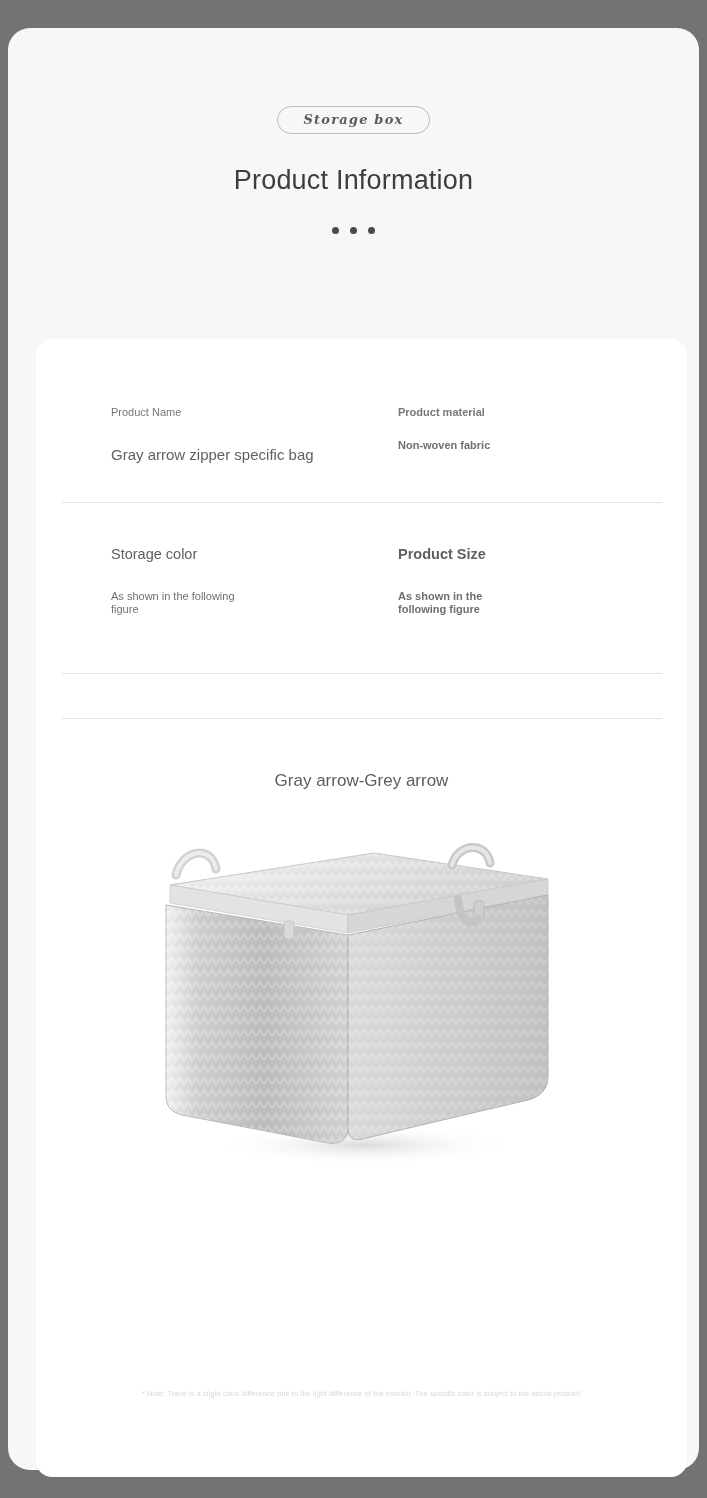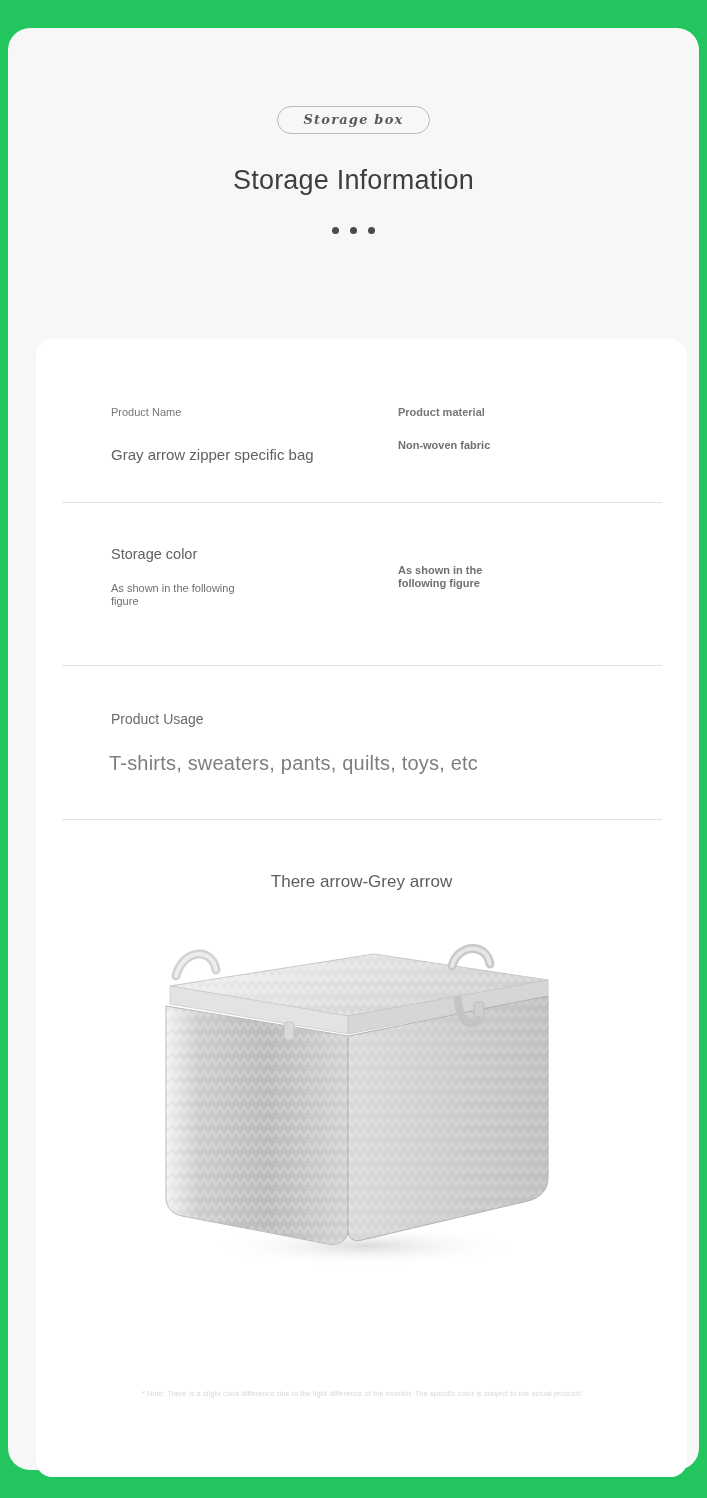--- a/index.html
+++ b/index.html
@@ -11,21 +11,21 @@
     width: 707px;
     min-height: 1498px;
     font-family: "Liberation Sans", sans-serif;
     -webkit-font-smoothing: antialiased;
   }
 
   .page {
     position: relative;
     width: 707px;
     height: 1498px;
-    background: #22c55e;
+    background: #737373;
     overflow: hidden;
   }
 
   
   .outer-card {
     position: absolute;
     left: 8px;
     top: 28px;
     width: 691px;
     height: 1442px;
@@ -129,21 +129,21 @@
     line-height: 20px;
   }
   .val-small {
     margin-top: 18px;
     font-size: 11px;
     color: #707070;
     line-height: 12.5px;
     max-width: 130px;
   }
   .val-small-2 {
-    margin-top: 19px;
+    margin-top: 27px;
     font-size: 11px;
     color: #707070;
     line-height: 12.5px;
     max-width: 135px;
   }
 
   .divider {
     height: 1px;
     background: #e2e2e2;
     margin: 0 auto;
@@ -202,21 +202,21 @@
 <body>
 
 <div class="page">
 
   <div class="outer-card">
 
     <div class="header">
       <div class="badge-wrap">
         <span class="badge">Storage box</span>
       </div>
-      <div class="title">Storage Information</div>
+      <div class="title">Product Information</div>
       <div class="dots">
         <span class="dot"></span>
         <span class="dot"></span>
         <span class="dot"></span>
       </div>
     </div>
 
     <div class="inner-card">
       <div class="spec-table">
 
@@ -232,34 +232,31 @@
         </div>
 
         <div class="divider d1"></div>
 
         <div class="spec-row row2">
           <div class="spec-cell cell-left">
             <div class="lbl strong">Storage color</div>
             <div class="val-small-2">As shown in the following figure</div>
           </div>
           <div class="spec-cell cell-right">
+            <div class="lbl strong">Product Size</div>
             <div class="val-small-2">As shown in the following figure</div>
           </div>
         </div>
 
         <div class="divider d2"></div>
 
-        <div class="row3">
-          <div class="usage-label">Product Usage</div>
-          <div class="usage-value">T-shirts, sweaters, pants, quilts, toys, etc</div>
-        </div>
 
         <div class="divider d3"></div>
 
-        <div class="product-caption">There arrow-Grey arrow</div>
+        <div class="product-caption">Gray arrow-Grey arrow</div>
 
         <div class="product-figure">
           <svg class="boxsvg" width="420" height="370" viewBox="0 0 420 370">
             <defs>
               <linearGradient id="frontG" x1="0" y1="0" x2="1" y2="0">
                 <stop offset="0" stop-color="#f2f2f2"></stop>
                 <stop offset="0.18" stop-color="#cfcfcf"></stop>
                 <stop offset="0.55" stop-color="#bdbdbd"></stop>
                 <stop offset="1" stop-color="#d4d4d4"></stop>
               </linearGradient>

